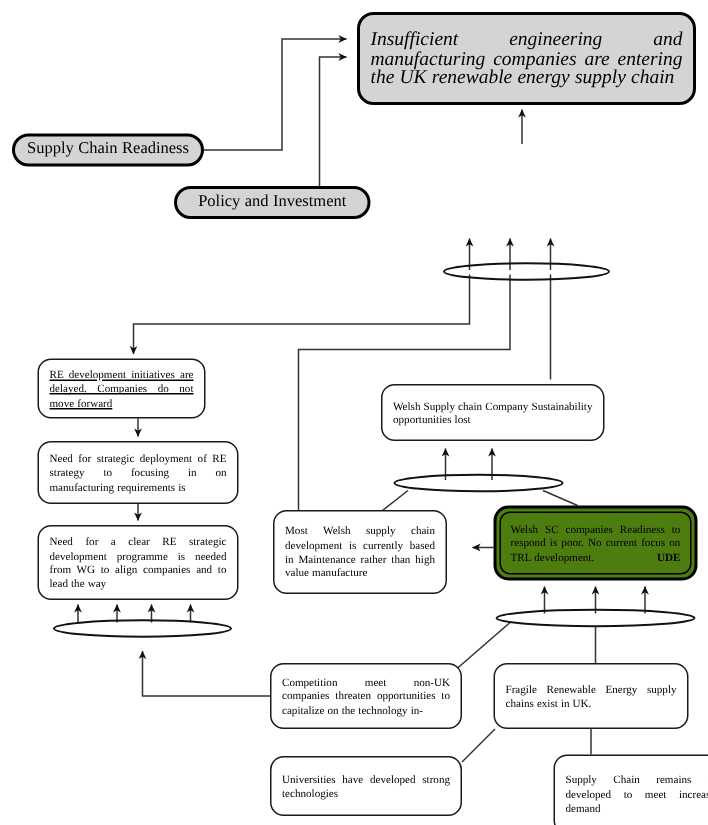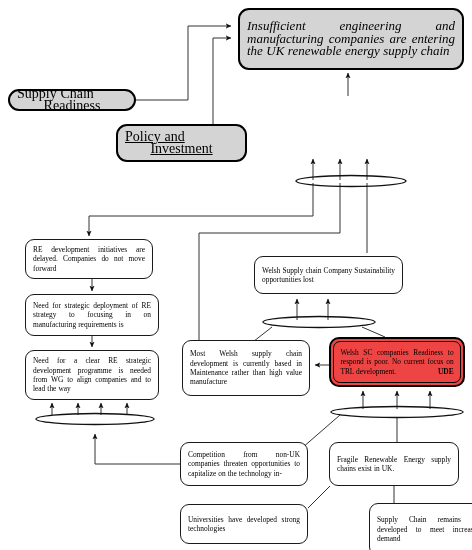--- a/index.html
+++ b/index.html
@@ -37,28 +37,28 @@
 
   
   .node.grey{
     background:#d4d4d4;
     border:2.2px solid #000;
     border-radius:11px;
   }
   .node.grey .txt{font-size:8.4px;line-height:11.6px;}
   .node.headline .txt{font-style:italic;font-size:13px;line-height:12.4px;}
   .node.pill{justify-content:center;}
-  .node.pill .txt{text-align:left;text-align-last:center;font-size:14px;}
+  .node.pill .txt{text-align:center;text-align-last:center;font-size:11px;}
 
   
   .node.double{
     border:2.6px solid #000;
     border-radius:10px;
     padding:2.4px;
-    background:#ef4444;
+    background:#4d7c0f;
   }
   .node.double .inner{
     border:1px solid #000;
     border-radius:7px;
     width:100%;height:100%;
     box-sizing:border-box;
     display:flex;align-items:center;
     padding:3px 6px;
   }
   .ude-tag{font-weight:bold;}
@@ -128,53 +128,53 @@
   </svg>
 
   <div class="node grey headline" style="left:238px;top:8px;width:226px;height:62px;">
     <span class="txt">Insufficient engineering and manufacturing companies are entering the UK renewable energy supply chain</span>
   </div>
 
   <div class="node grey pill" style="left:8px;top:89px;width:128px;height:22px;">
     <span class="txt">Supply Chain Readiness</span>
   </div>
 
-  <div class="node grey pill" style="left:116px;top:124px;width:131px;height:38px;text-decoration:underline;">
+  <div class="node grey pill" style="left:116px;top:124px;width:131px;height:22px;">
     <span class="txt">Policy and Investment</span>
   </div>
 
 
-  <div class="node" style="left:25px;top:239px;width:128px;height:40px;">
+  <div class="node" style="left:25px;top:239px;width:112px;height:40px;text-decoration:underline;">
     <span class="txt">RE development initiatives are delayed. Companies do not move forward</span>
   </div>
 
   <div class="node" style="left:25px;top:294px;width:134px;height:42px;">
     <span class="txt">Need for strategic deployment of RE strategy to focusing in on manufacturing requirements is</span>
   </div>
 
   <div class="node" style="left:25px;top:350px;width:134px;height:50px;align-items:center;">
     <span class="txt">Need for a clear RE strategic development programme is needed from WG to align companies and to lead the way</span>
   </div>
 
   <div class="node" style="left:254px;top:256px;width:149px;height:38px;">
     <span class="txt">Welsh Supply chain Company Sustainability opportunities lost</span>
   </div>
 
-  <div class="node" style="left:182px;top:340px;width:128px;height:56px;">
+  <div class="node" style="left:182px;top:340px;width:116px;height:56px;">
     <span class="txt">Most Welsh supply chain development is currently based in Maintenance rather than high value manufacture</span>
   </div>
 
   <div class="node double" style="left:329px;top:337px;width:136px;height:50px;">
     <div class="inner">
       <span class="txt"><span>Welsh SC companies Readiness to respond is poor. No current focus on TRL development.</span><span class="ude-tag" style="float:right;">UDE</span></span>
     </div>
   </div>
 
   <div class="node" style="left:180px;top:442px;width:128px;height:44px;">
-    <span class="txt">Competition from non-UK companies threaten opportunities to capitalize on the technology in-</span>
+    <span class="txt">Competition meet non-UK companies threaten opportunities to capitalize on the technology in-</span>
   </div>
 
   <div class="node" style="left:329px;top:442px;width:130px;height:44px;">
     <span class="txt">Fragile Renewable Energy supply chains exist in UK.</span>
   </div>
 
   <div class="node" style="left:180px;top:504px;width:128px;height:40px;">
     <span class="txt">Universities have developed strong technologies</span>
   </div>
 

